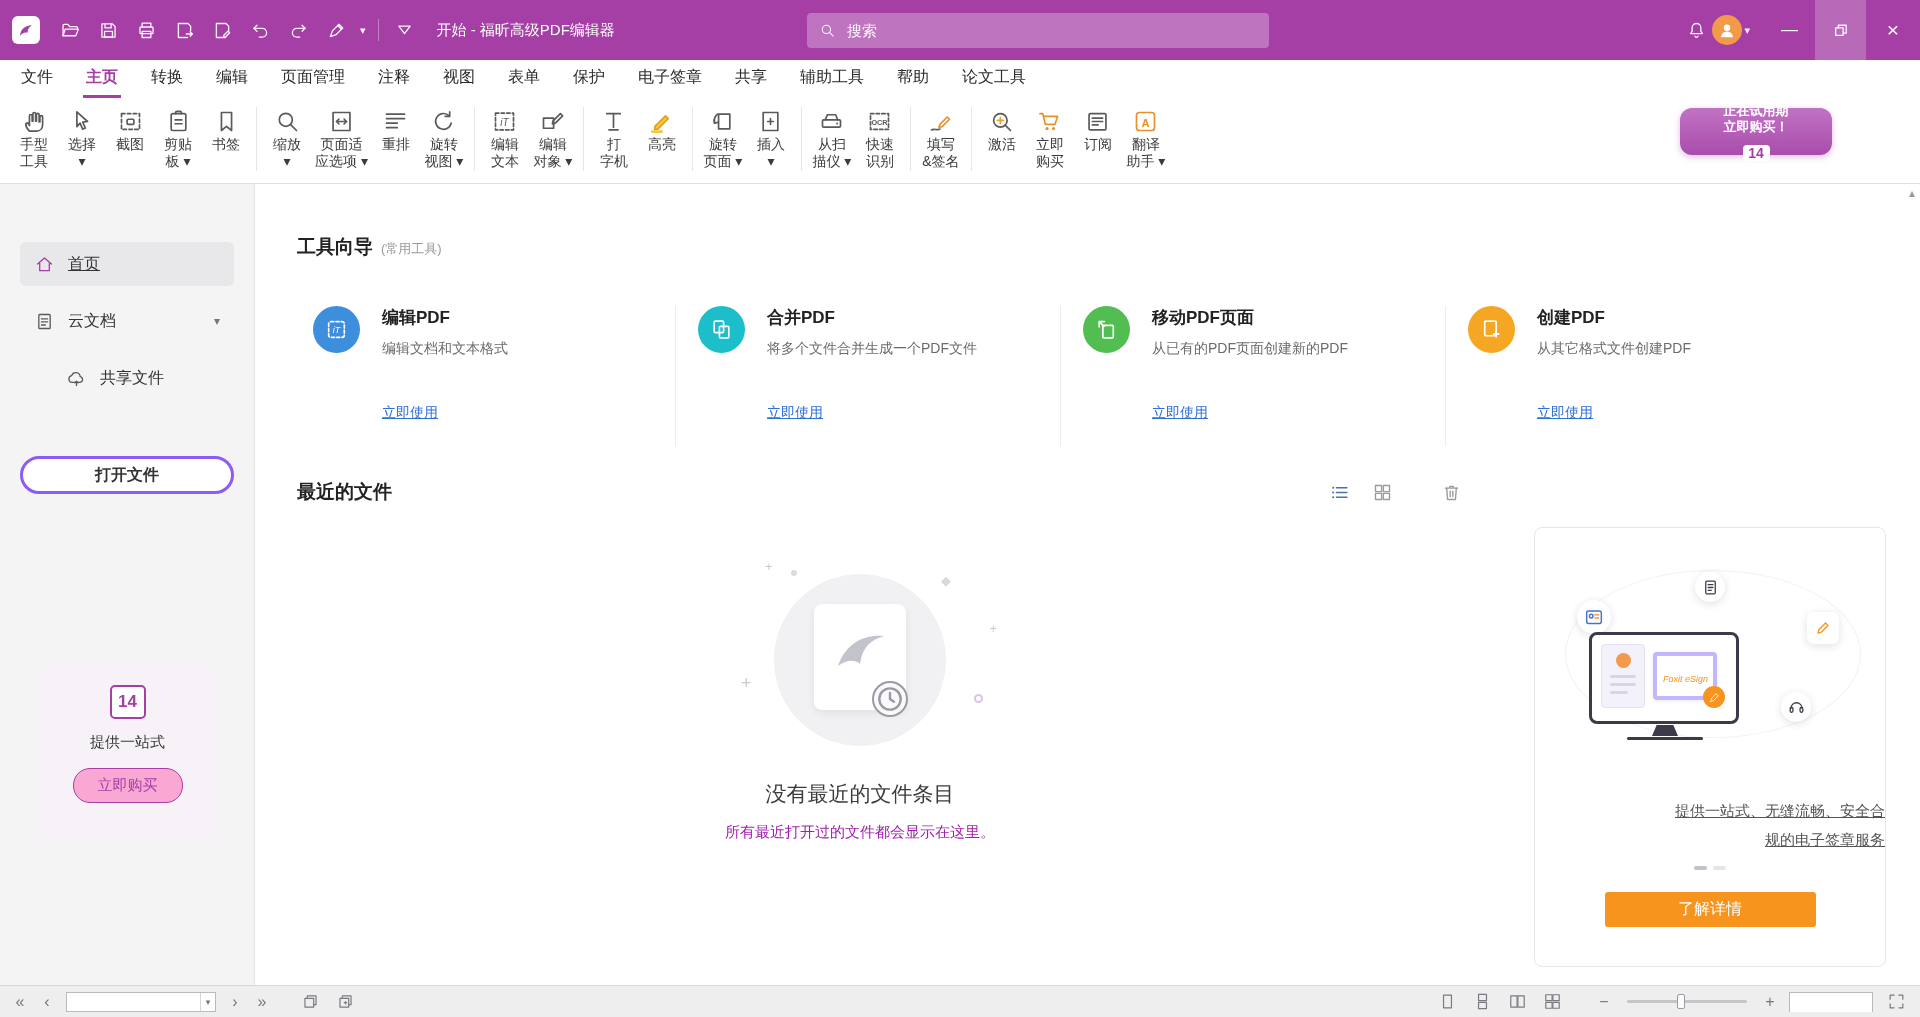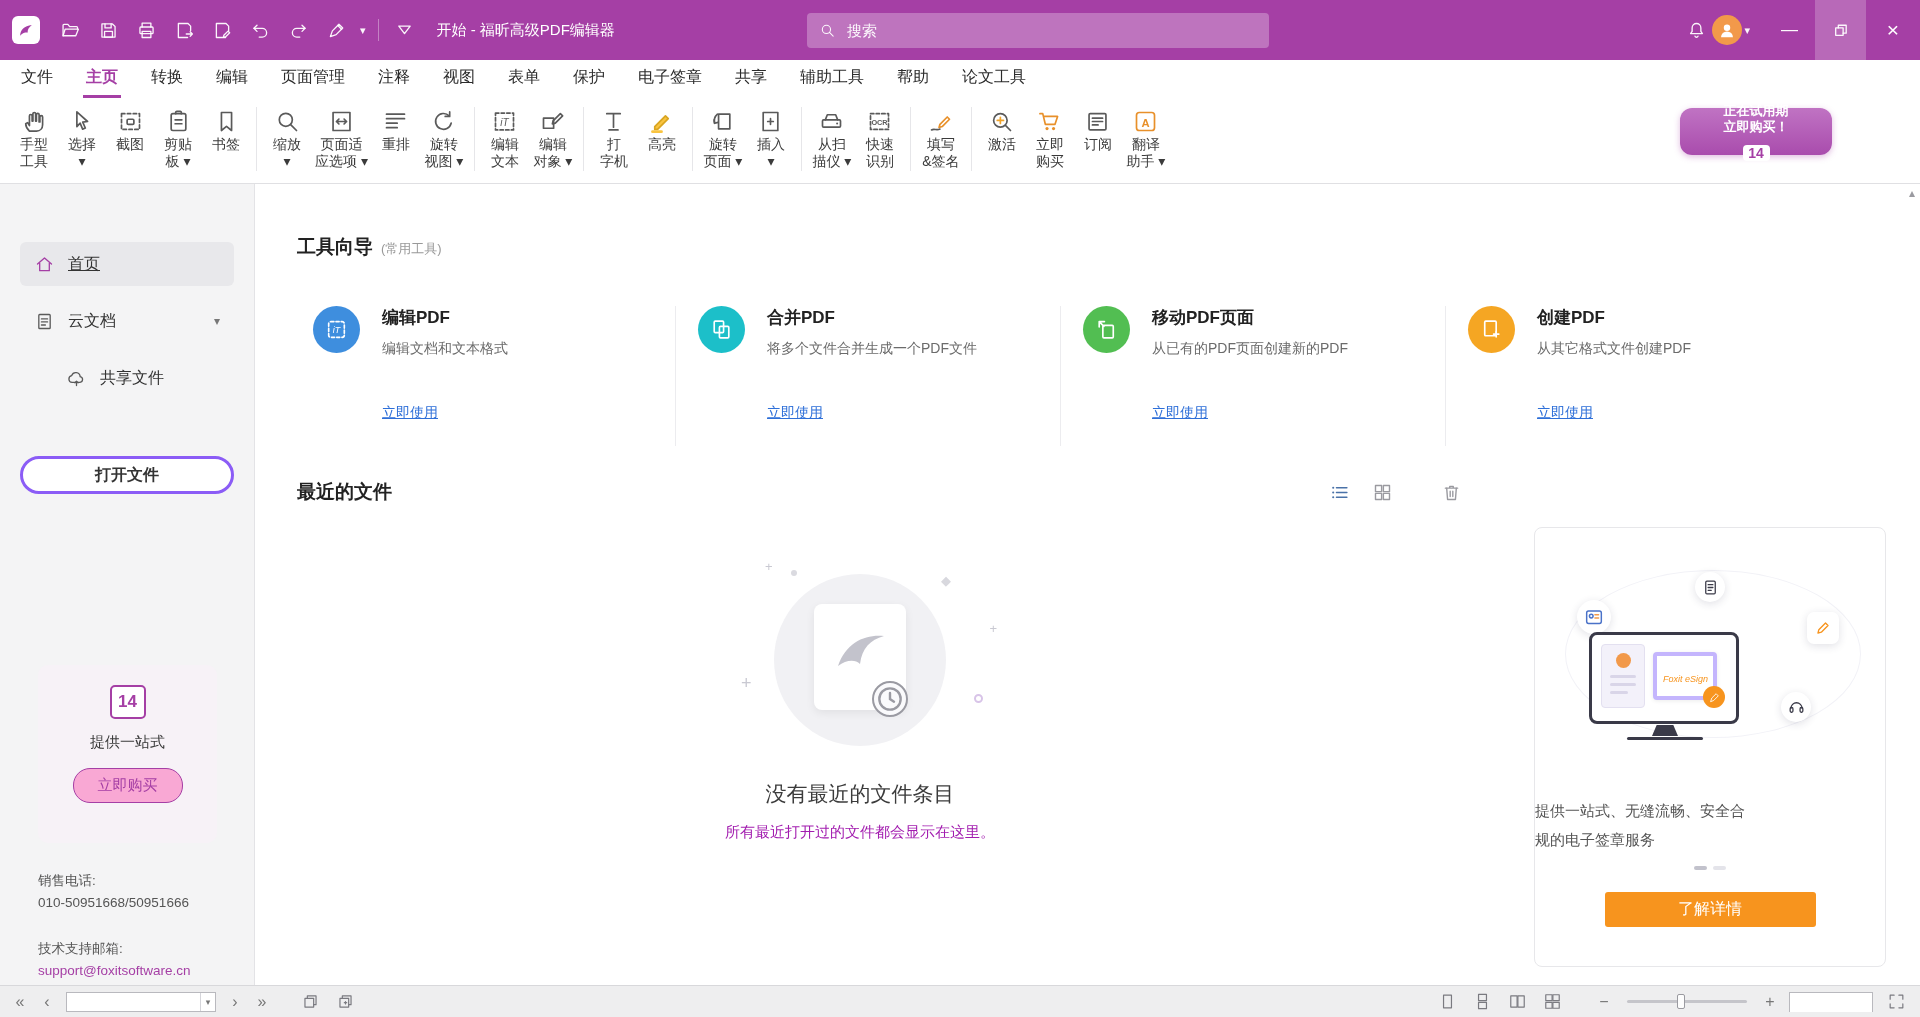--- a/index.html
+++ b/index.html
@@ -123,21 +123,21 @@
   .m-stand{position:absolute;left:117px;top:197px;width:26px;height:11px;background:#3A3A48;clip-path:polygon(18% 0,82% 0,100% 100%,0 100%);}
   .m-base{position:absolute;left:92px;top:209px;width:76px;height:3px;background:#3A3A48;border-radius:2px;}
   .scr-card{position:absolute;left:66px;top:116px;width:44px;height:64px;background:#F3F1FA;border:1px solid #E3E0F0;border-radius:4px;}
   .scr-card .av{position:absolute;left:14px;top:8px;width:15px;height:15px;border-radius:50%;background:#F2994A;}
   .scr-card .ln{position:absolute;left:8px;height:3px;background:#D9D5E8;border-radius:2px;}
   .scr-doc{position:absolute;left:118px;top:124px;width:64px;height:48px;background:#fff;border:4px solid #c4b5fd;border-radius:4px;box-shadow:0 1px 4px rgba(0,0,0,.08);}
   .scr-script{position:absolute;left:6px;top:18px;font-size:9px;font-style:italic;color:var(--accent);white-space:nowrap;}
   .scr-pen{position:absolute;left:168px;top:158px;width:22px;height:22px;border-radius:50%;background:var(--accent);display:flex;align-items:center;justify-content:center;}
   .float-ic{position:absolute;background:#fff;box-shadow:0 2px 8px rgba(40,40,80,.14);display:flex;align-items:center;justify-content:center;}
   .fic{fill:none;stroke-width:1.6;stroke-linecap:round;stroke-linejoin:round;}
-  .promo-text{margin-top:28px;text-align:left;font-size:15px;color:#555;line-height:29px;}
+  .promo-text{margin-top:28px;text-align:right;font-size:15px;color:#555;line-height:29px;text-decoration:underline;}
   .promo-text span{display:block;}
   .promo-dots{margin-top:12px;display:flex;justify-content:center;gap:6px;}
   .pdot{width:13px;height:4px;border-radius:2px;background:#E4E4EA;}
   .pdot.active{background:#C2C2CC;}
   .promo-btn{margin:22px auto 0;width:211px;height:35px;background:var(--accent);border-radius:3px;color:#fff;font-size:16px;display:flex;align-items:center;justify-content:center;}
 
   
   .statusbar{height:32px;flex:none;background:#EEEEEF;border-top:1px solid #D8D8DB;display:flex;align-items:center;padding:0 12px;}
   .sb-nav{display:flex;align-items:center;gap:11px;color:#777;font-size:16px;}
   .sb-ch{width:16px;text-align:center;}
@@ -555,27 +555,20 @@
       </div>
 
       <div class="open-btn">打开文件</div>
 
       <div class="side-trial">
         <span class="side-days">14</span>
         <span class="side-trial-label">提供一站式</span>
         <span class="side-buy">立即购买</span>
       </div>
 
-      <div class="side-contact">
-        <div>销售电话:</div>
-        <div>010-50951668/50951666</div>
-        <div class="gap"></div>
-        <div>技术支持邮箱:</div>
-        <div class="mail">support@foxitsoftware.cn</div>
-      </div>
     </aside>
 
     <main class="main">
       <span class="scroll-up">▴</span>
 
       <div class="tools-head">
         <span class="tools-title">工具向导</span>
         <span class="tools-sub">(常用工具)</span>
       </div>
 

